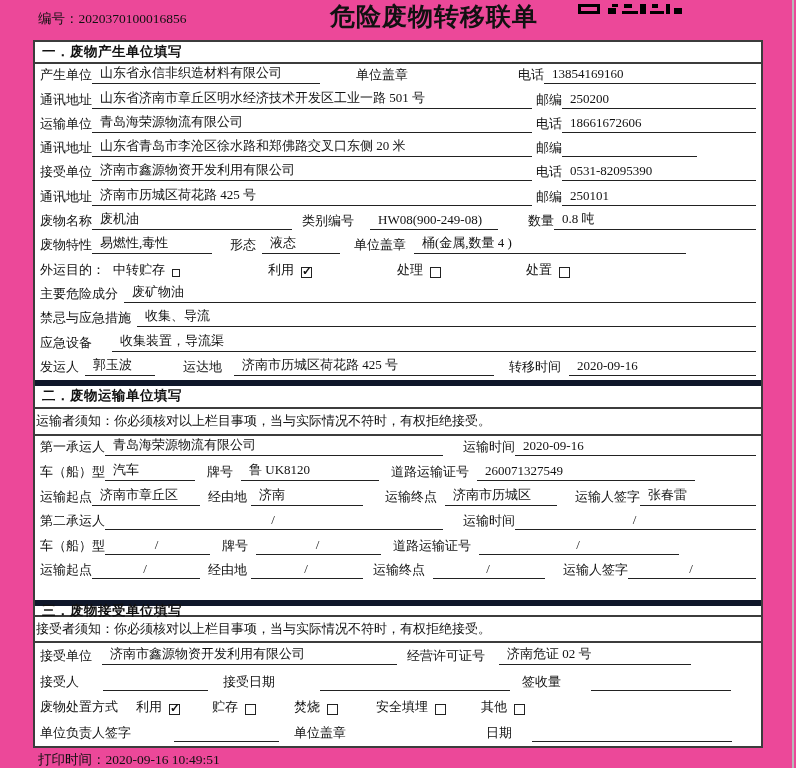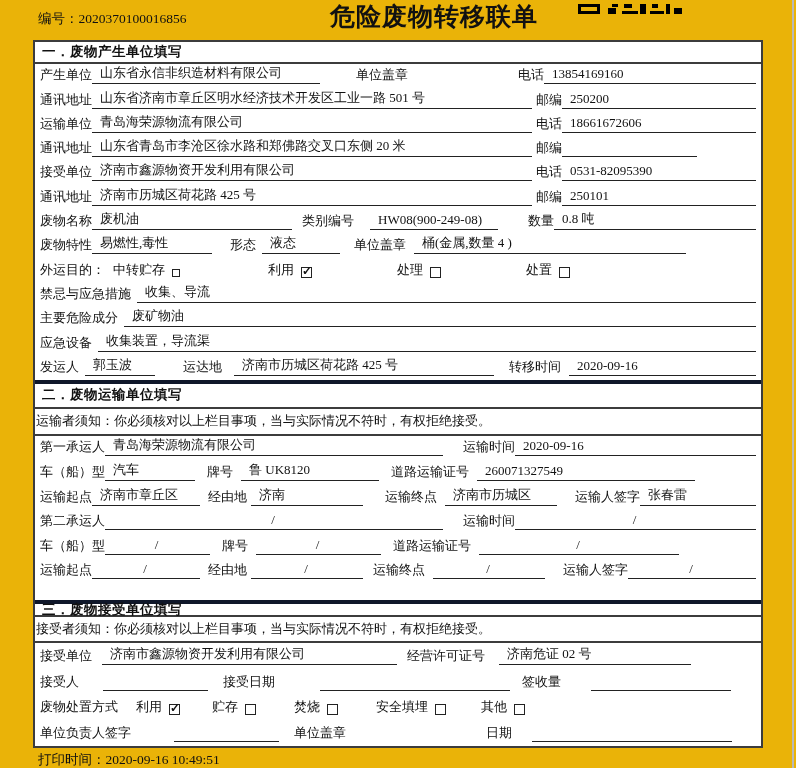--- a/index.html
+++ b/index.html
@@ -1,29 +1,29 @@
 <!DOCTYPE html>
 <html><head>
 <meta charset="utf-8">
 <style>
   * { margin:0; padding:0; box-sizing:border-box; }
   html,body { width:796px; height:768px; background:#ffffff; overflow:hidden;
     font-family:"Liberation Serif","DejaVu Serif",serif; color:#111; }
-  .page { position:relative; width:796px; height:768px; background:#eab308; }
+  .page { position:relative; width:796px; height:768px; background:#ec4899; }
 
   .serial { position:absolute; left:38px; top:10px; font-size:13.5px; white-space:nowrap; }
   .doc-title { position:absolute; left:330px; top:0px; font-size:25px; font-weight:bold; letter-spacing:1px; white-space:nowrap; }
   .qr-frag { position:absolute; left:578px; top:0px; width:104px; height:10px; }
   .page-edge { position:absolute; left:792px; top:0; width:2px; height:768px; background:#b9b9b9; }
 
   .form-table { position:absolute; left:33px; top:40px; width:730px; border:2px solid #3c3c3c; background:#fff; }
 
   .sec-h { font-size:13.5px; font-weight:bold; display:flex; align-items:center; padding-left:7px;
            border-bottom:2px solid #3c3c3c; letter-spacing:.5px; }
-  .sec-h.bt { border-top:4px solid #0f172a; }
+  .sec-h.bt { border-top:6px solid #0f172a; }
   .h1 { height:22px; } .h2 { height:29px; } .h3 { height:17px;margin-top:17px; }
   .notice { font-size:13px; display:flex; align-items:center; padding-left:1px; border-bottom:2px solid #3c3c3c; }
   .n2 { height:27px; } .n3 { height:26px; }
 
   .row { display:flex; align-items:flex-end; padding:0 5px 4px 5px; font-size:13px; }
   .s1 .row { height:24.3px; } .s2 .row { height:24.6px; } .s3 .row { height:25.6px; }
   .lb { white-space:nowrap; }
   .uv { display:inline-block; border-bottom:1px solid #222; white-space:nowrap; overflow:hidden;
         padding:0 2px 1px 8px; min-height:15px; }
   .grow { flex:1 1 auto; }
@@ -148,32 +148,32 @@
           <span class="lb">处理</span>
           <span class="cb"></span>
         </span>
         <span class="opt" style="margin-left:85px">
           <span class="lb">处置</span>
           <span class="cb"></span>
         </span>
       </div>
 
       <div class="row">
+        <span class="lb">主要危险成分</span>
+        <span class="uv grow" style="margin-left:6px">废矿物油</span>
+      </div>
+
+      <div class="row">
         <span class="lb">禁忌与应急措施</span>
         <span class="uv grow" style="margin-left:6px">收集、导流</span>
       </div>
 
       <div class="row">
-        <span class="lb">主要危险成分</span>
-        <span class="uv grow" style="margin-left:6px">废矿物油</span>
-      </div>
-
-      <div class="row">
         <span class="lb">应急设备</span>
-        <span class="uv grow" style="margin-left:6px">收集装置，导流渠</span>
+        <span class="uv grow" style="margin-left:20px">收集装置，导流渠</span>
       </div>
 
       <div class="row">
         <span class="lb">发运人</span>
         <span class="uv" style="width:70px;margin-left:6px">郭玉波</span>
         <span class="lb" style="margin-left:28px">运达地</span>
         <span class="uv" style="width:260px;margin-left:12px">济南市历城区荷花路 425 号</span>
         <span class="lb" style="margin-left:15px">转移时间</span>
         <span class="uv grow" style="margin-left:8px">2020-09-16</span>
       </div>

